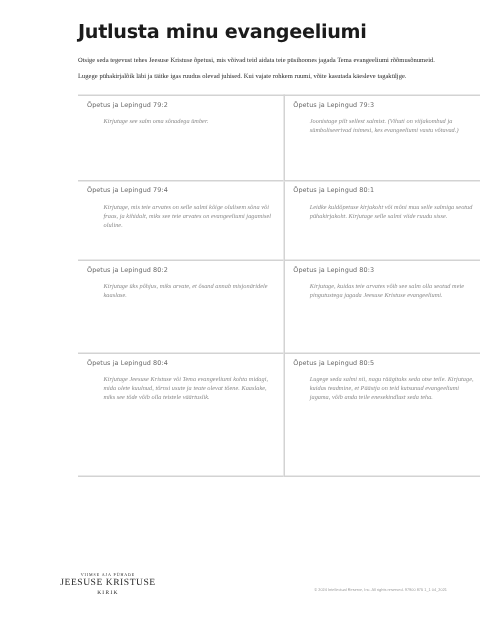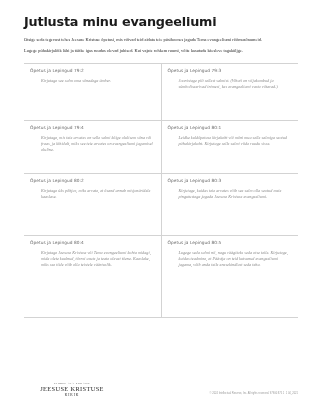--- a/index.html
+++ b/index.html
@@ -18,20 +18,21 @@
     position: absolute;
     left: 0; top: 0;
     width: 320px;
     height: 414px;
     background: #ffffff;
     box-sizing: border-box;
     padding: 0;
   }
   .content {
     padding: 14px 22px 0 24px;
+    margin-left: 28px;
   }
   .page-title {
     font-family: "DejaVu Sans", sans-serif;
     font-weight: bold;
     font-size: 12.8px;
     line-height: 15px;
     color: #1b1b1b;
     letter-spacing: -0.2px;
     margin: 0 0 8px 0;
   }

